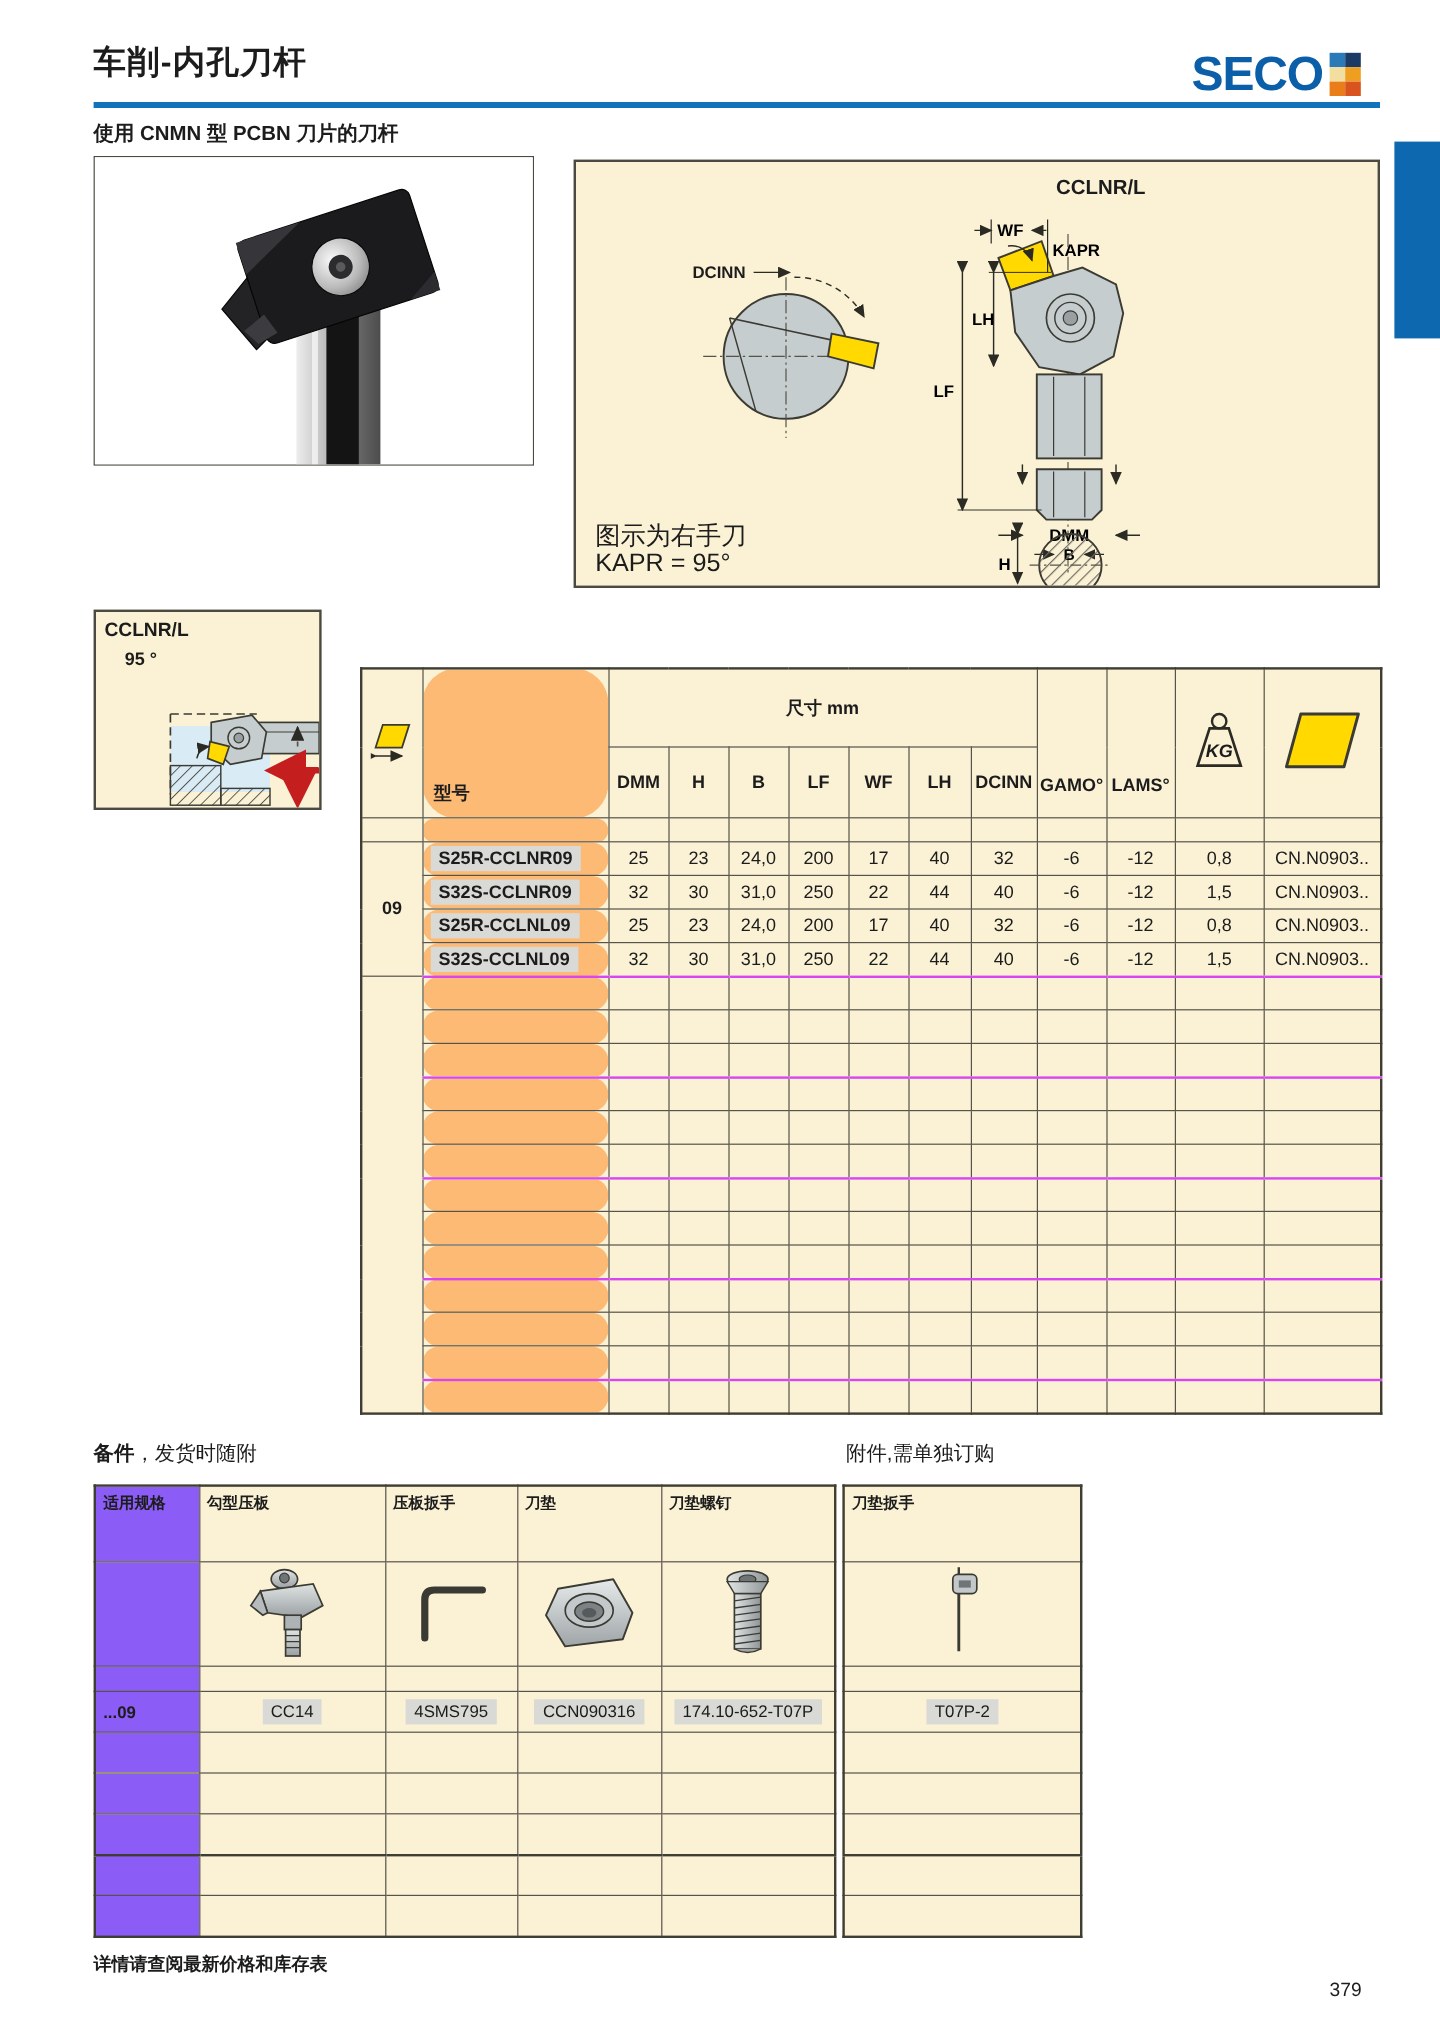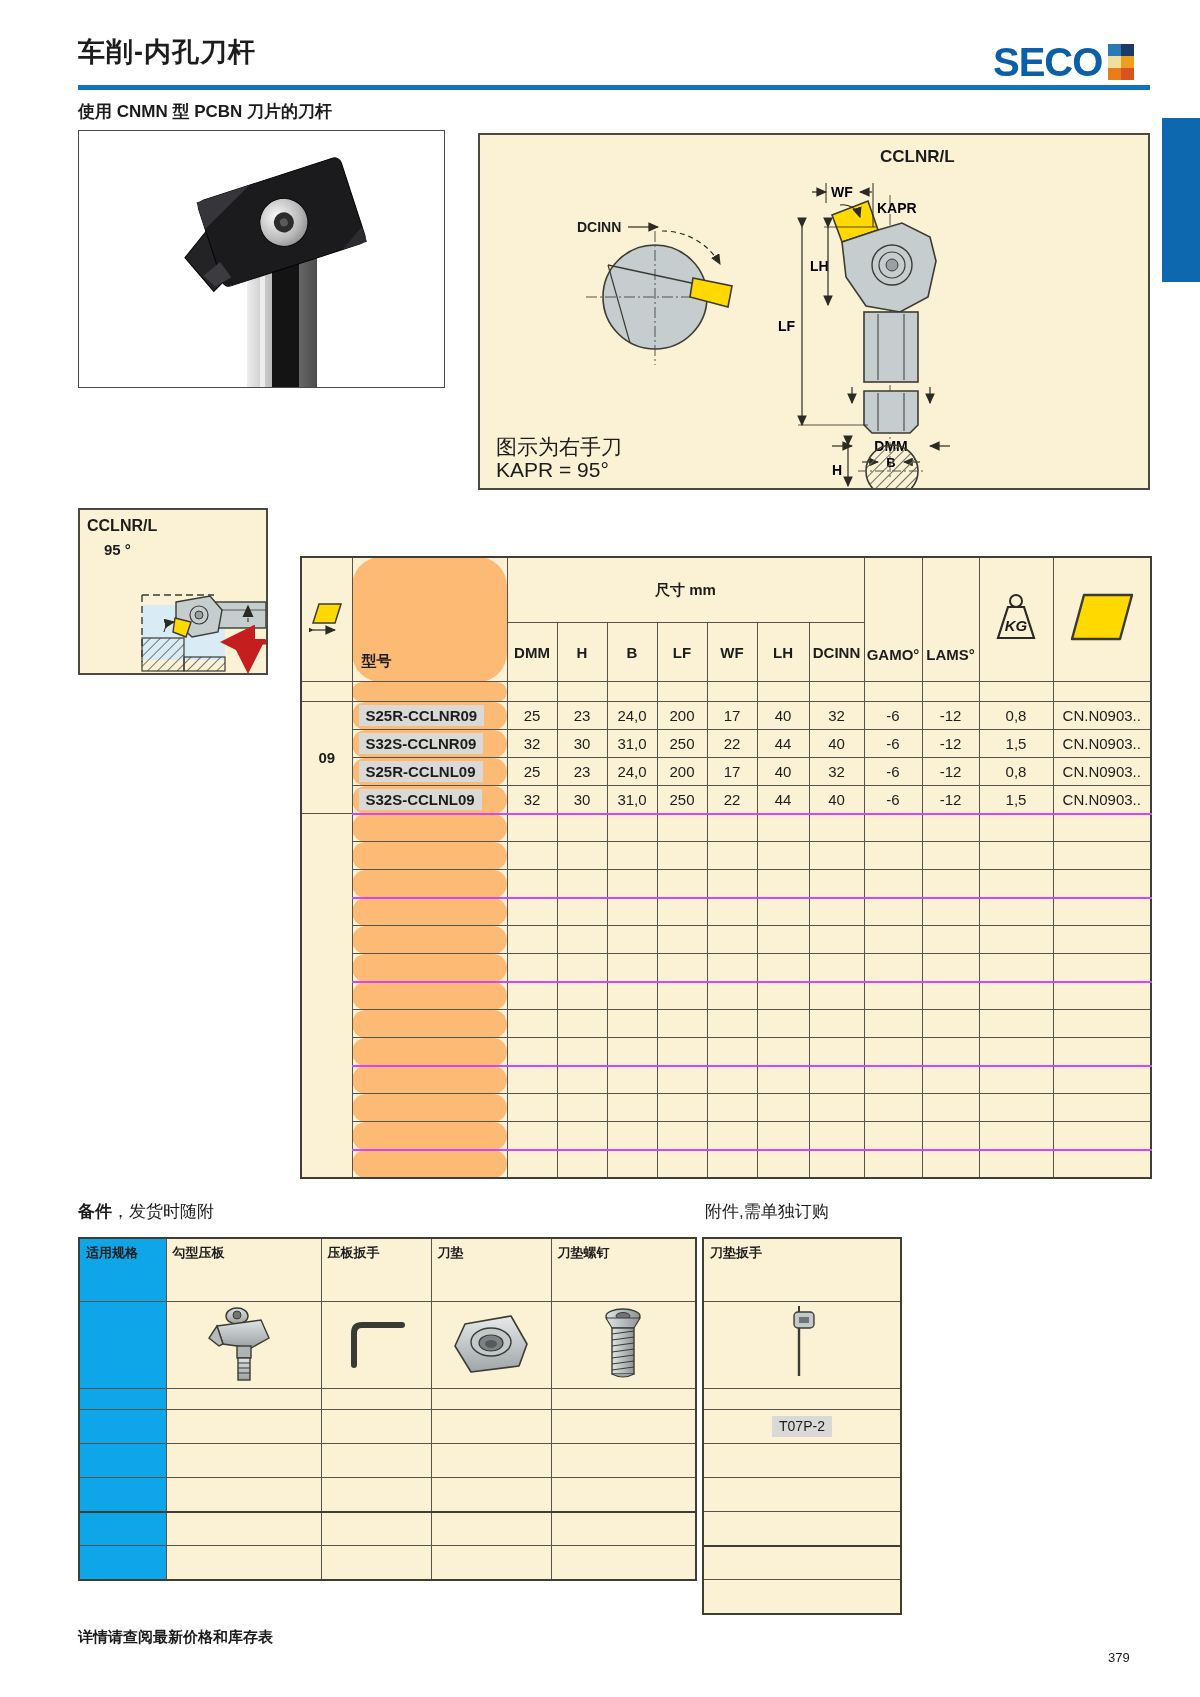--- a/index.html
+++ b/index.html
@@ -50,31 +50,31 @@
   .main-table td.typecell{padding-left:6px;font-weight:bold;}
   .chip{display:inline-block;background:#d9d9d6;padding:1px 7px;line-height:19px;text-align:center;}
   .gcol{font-weight:bold;}
 
   
   .acc-title{position:absolute;top:1200px;font-size:17px;}
   .acc-title b{font-weight:bold;}
   .acc-table{position:absolute;top:1237px;border-collapse:collapse;table-layout:fixed;background:#fbf2d5;border:2px solid #3f3e35;}
   .acc-table th,.acc-table td{border:1px solid #55534a;font-size:13px;padding:0;text-align:center;overflow:hidden;}
   .acc-table th{font-weight:bold;text-align:left;vertical-align:top;padding:5px 6px;height:52px;}
-  .acc-table .acol{background:#0ea5e9;}
+  .acc-table .acol{background:#8b5cf6;}
   .acc-table tr.imgrow{height:87px;}
   .acc-table tr.thinrow{height:21px;}
   .acc-table tr.valrow{height:34px;}
   .acc-table tr.valrow td{font-size:14px;}
   .acc-table tr.aempty{height:34px;}
   .acc-table tr.asep td{border-bottom:2px solid #3f3e35;}
   .acc-table td.speccell{text-align:left;padding-left:6px;font-weight:bold;font-size:14px;}
 
   .footer-note{position:absolute;left:78px;top:1628px;font-size:15px;font-weight:bold;}
-  .page-number{position:absolute;left:1108px;top:1650px;font-size:13px;}
+  .page-number{position:absolute;left:1108px;top:1650px;font-size:16px;}
 </style>
 </head>
 <body>
 
 <div id="page">
 
   <div class="title">车削-内孔刀杆</div>
   <div class="logo">
     <span class="logo-text">SECO</span>
     <span class="logo-squares">
@@ -628,20 +628,27 @@
         </svg>
       </td>
     </tr>
     <tr class="thinrow">
       <td class="acol"></td>
           <td></td>
           <td></td>
           <td></td>
           <td></td>
     </tr>
+    <tr class="valrow">
+      <td class="acol speccell">...09</td>
+      <td><span class="chip">CC14</span></td>
+      <td><span class="chip">4SMS795</span></td>
+      <td><span class="chip">CCN090316</span></td>
+      <td><span class="chip">174.10-652-T07P</span></td>
+    </tr>
     <tr class="aempty">
           <td class="acol"></td>
           <td></td>
           <td></td>
           <td></td>
           <td></td>
         </tr>
         <tr class="aempty">
           <td class="acol"></td>
           <td></td>

